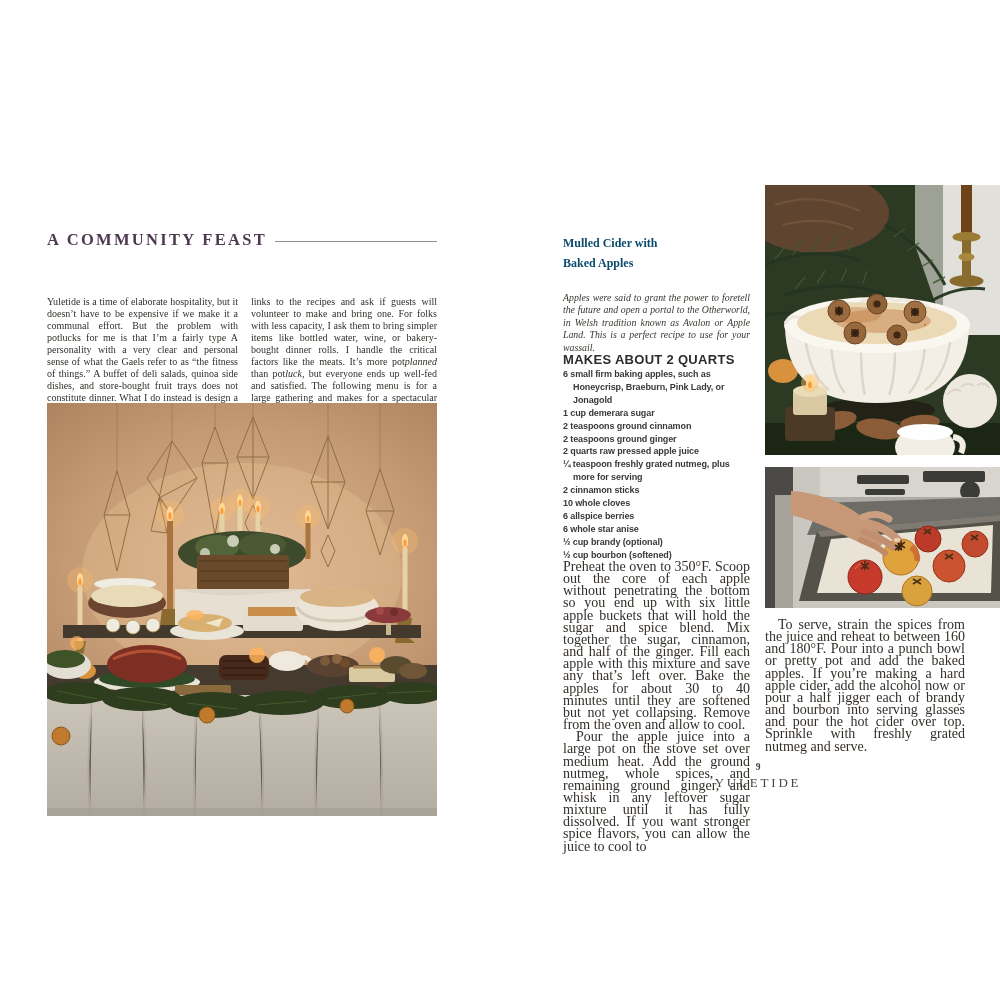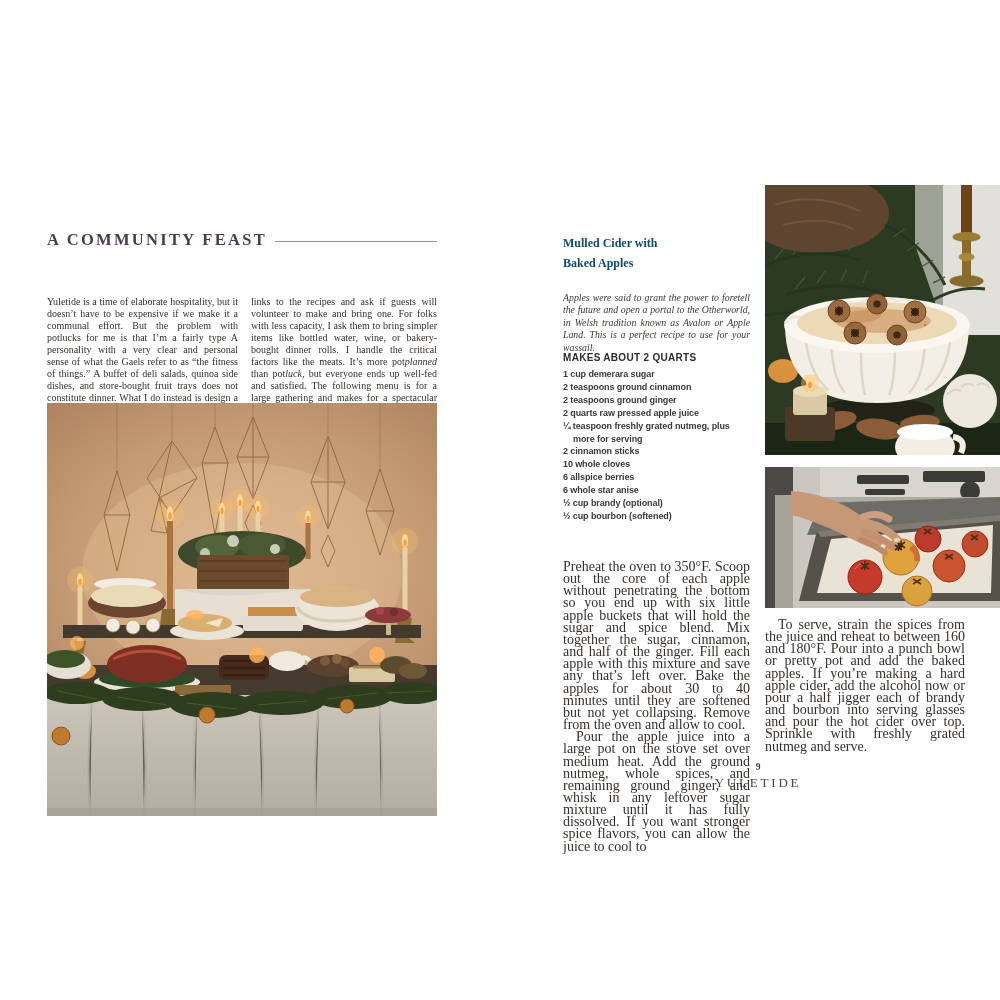--- a/index.html
+++ b/index.html
@@ -23,21 +23,21 @@
   .cider-photo  { left:765px; top:185px; width:235px; height:270px; }
   .apples-photo { left:765px; top:467px; width:235px; height:141px; }
 
   
   .recipe-title { left:563px; top:234px; width:187px; text-align:left;
                   font-weight:bold; font-size:12px; line-height:19.5px; color:#0c4a6e; }
   .recipe-intro { left:563px; top:292px; width:187px; font-style:italic;
                   font-size:9.8px; line-height:12.4px; text-align:justify; color:#3a352f; }
   .yield-label  { left:563px; top:352px; width:188px;
                   font-family:"Liberation Sans", sans-serif; font-weight:bold;
-                  font-size:10px; letter-spacing:0.3px; color:#2e2c29; }
+                  font-size:13px; letter-spacing:0.3px; color:#2e2c29; }
   .ingredients  { left:563px; top:368px; width:189px;
                   font-family:"Liberation Sans", sans-serif; font-weight:bold;
                   font-size:9px; line-height:12.9px; color:#3a3835; letter-spacing:-0.1px; }
   .ingredients .ing { padding-left:10px; text-indent:-10px; }
   .method-col1 { left:563px; top:561px; width:187px; }
   .method-col2 { left:765px; top:619px; width:200px; }
   .method-col1 p, .method-col2 p { font-size:14px; line-height:12.15px; text-align:justify; color:#332e29; }
   .indent { text-indent:13px; }
 
   .footer { left:563px; top:762px; width:390px; text-align:center; }
@@ -229,20 +229,21 @@
 <div class="abs recipe-title">
   <div>Mulled Cider with</div>
   <div>Baked Apples</div>
 </div>
 
 <div class="abs recipe-intro">Apples were said to grant the power to foretell the future and open a portal to the Otherworld, in Welsh tradition known as Avalon or Apple Land. This is a perfect recipe to use for your wassail.</div>
 
 <div class="abs yield-label">MAKES ABOUT 2 QUARTS</div>
 
 <div class="abs ingredients">
+  <div class="ing">6 small firm baking apples, such as Honeycrisp, Braeburn, Pink Lady, or Jonagold</div>
   <div class="ing">1 cup demerara sugar</div>
   <div class="ing">2 teaspoons ground cinnamon</div>
   <div class="ing">2 teaspoons ground ginger</div>
   <div class="ing">2 quarts raw pressed apple juice</div>
   <div class="ing">¼ teaspoon freshly grated nutmeg, plus more for serving</div>
   <div class="ing">2 cinnamon sticks</div>
   <div class="ing">10 whole cloves</div>
   <div class="ing">6 allspice berries</div>
   <div class="ing">6 whole star anise</div>
   <div class="ing">½ cup brandy (optional)</div>

